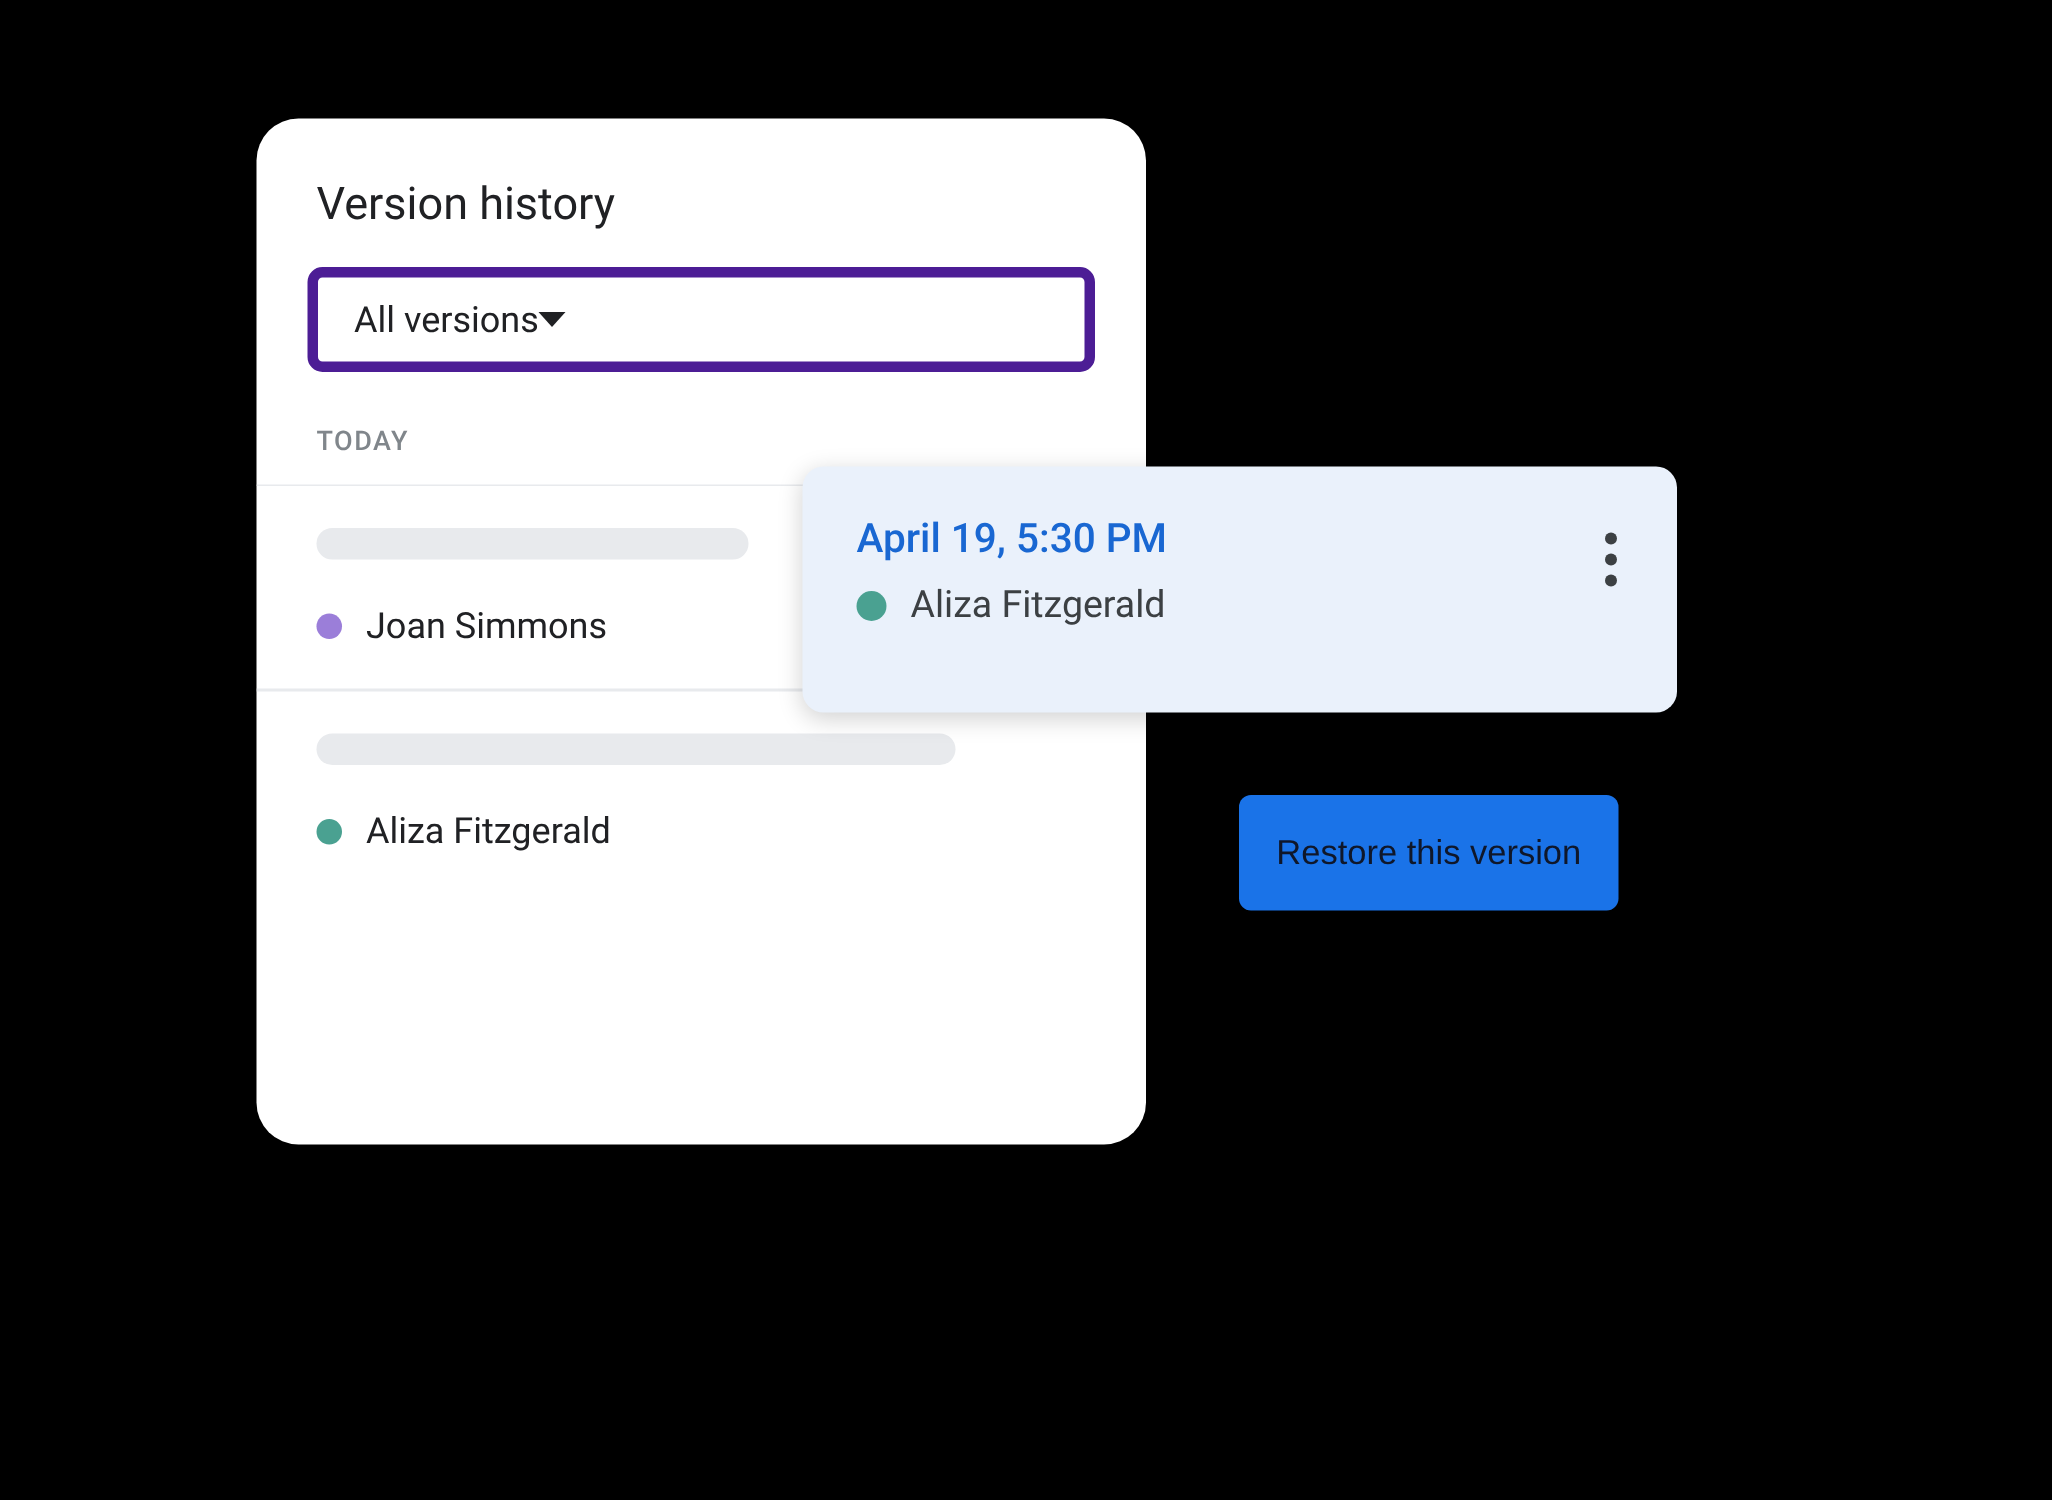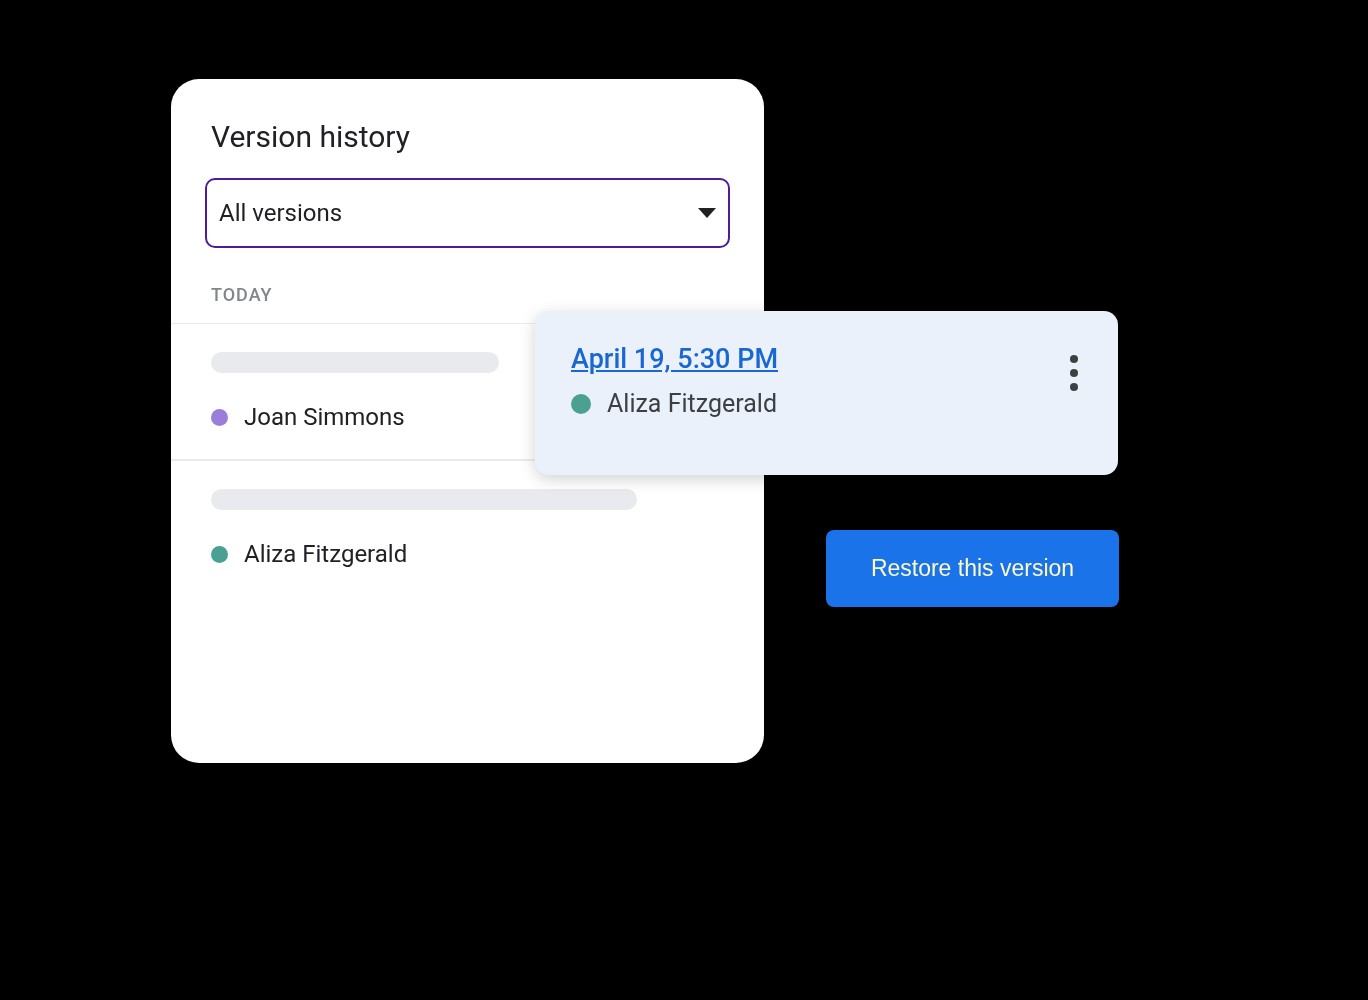--- a/index.html
+++ b/index.html
@@ -27,26 +27,26 @@
     }
     .panel-title {
       font-size: 30px;
       font-weight: 400;
       color: #202124;
       padding: 40px 40px 24px 40px;
     }
     .dropdown {
       margin: 0 34px 28px 34px;
       height: 70px;
-      border: 2px solid #4c1d95;
+      border: 7px solid #4c1d95;
       border-radius: 10px;
       display: flex;
       align-items: center;
-      justify-content: space-between;
-      padding: 0 12px;
+      justify-content: flex-start;
+      padding: 0 24px;
       cursor: pointer;
     }
     .dropdown-label {
       font-size: 24px;
       color: #202124;
     }
     .dropdown-icon {
       width: 0;
       height: 0;
       border-left: 9px solid transparent;
@@ -111,21 +111,20 @@
     }
     .popup-content {
       display: flex;
       flex-direction: column;
       gap: 14px;
     }
     .popup-timestamp {
       font-size: 27px;
       font-weight: 500;
       color: #1967d2;
-      text-decoration: underline;
     }
     .popup-author {
       display: flex;
       align-items: center;
       gap: 16px;
     }
     .popup-dot {
       width: 20px;
       height: 20px;
       border-radius: 50%;
@@ -145,26 +144,26 @@
     .more-dot {
       width: 8px;
       height: 8px;
       background: #3c4043;
       border-radius: 50%;
     }
     .restore-button {
       position: absolute;
       left: 826px;
       top: 530px;
-      width: 293px;
+      width: 253px;
       height: 77px;
       background: #1a73e8;
       border-radius: 8px;
       border: none;
-      color: #fef9c3;
+      color: #0f172a;
       font-size: 23px;
       font-weight: 400;
       cursor: pointer;
       display: flex;
       align-items: center;
       justify-content: center;
     }
   </style>
 </head>
 <body>

